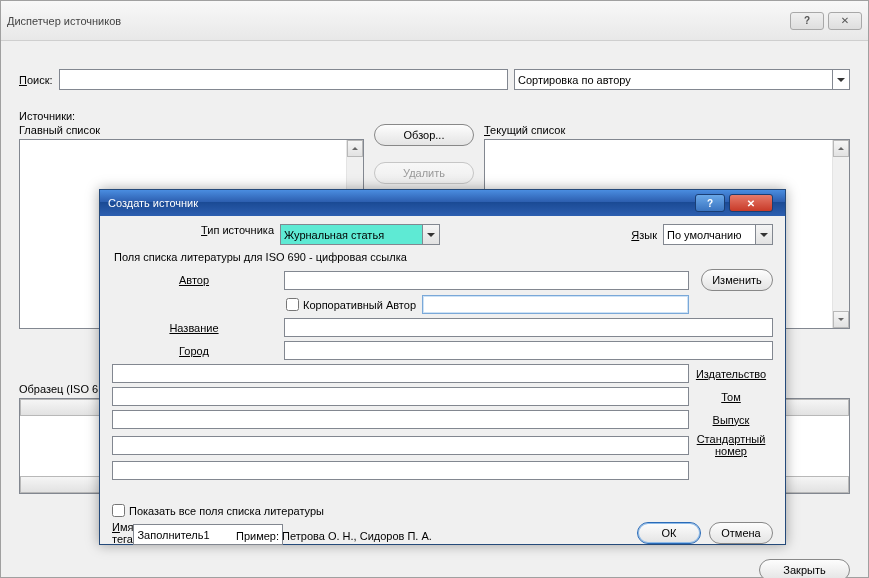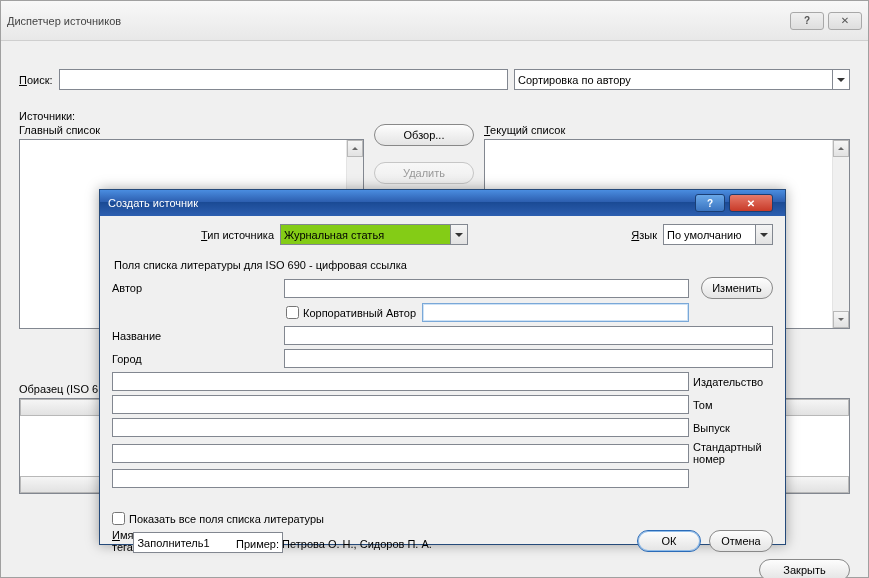--- a/index.html
+++ b/index.html
@@ -51,32 +51,32 @@
 .inner-dialog { position: absolute; left: 99px; top: 189px; width: 687px; height: 356px; border: 1px solid #254a7a; background: #f0f0f0; box-shadow: 0 0 12px rgba(0,0,0,0.35); }
 .inner-titlebar { height: 26px; background: linear-gradient(to bottom, #4a8de0, #2d5fb0 45%, #1a4a94 46%, #2d5fb0); display: flex; align-items: center; padding: 0 12px 0 8px; color: #fff; }
 .inner-titlebar .title { flex: 1; }
 .inner-title-btn { width: 30px; height: 18px; border: 1px solid #1a3e74; border-radius: 3px; margin-left: 4px; display: flex; align-items: center; justify-content: center; font-size: 10px; }
 .inner-title-btn.help { background: linear-gradient(to bottom, #6aa8e8, #3a74c0); color: #fff; }
 .inner-title-btn.help::after { content: '?'; font-weight: bold; }
 .inner-title-btn.close { background: linear-gradient(to bottom, #e67a6a, #c83a28); color: #fff; width: 44px; }
 .inner-title-btn.close::after { content: '✕'; font-weight: bold; }
 
 .inner-body { padding: 8px 12px; }
-.type-row { display: flex; align-items: center; margin-bottom: 14px; }
+.type-row { display: flex; margin-bottom: 6px; }
 .type-row .type-label { width: 168px; text-align: right; padding-right: 6px; }
-.type-select { width: 188px; height: 21px; border: 1px solid #828790; background: #84cc16; display: flex; align-items: center; padding: 0 3px; position: relative; }
+.type-select { width: 160px; height: 21px; border: 1px solid #828790; background: #5eead4; display: flex; align-items: center; padding: 0 3px; position: relative; }
 .type-select .dd-btn { position: absolute; right: 0; top: 0; width: 17px; height: 100%; border-left: 1px solid #828790; background: linear-gradient(to bottom, #f5f5f5, #e2e2e2); display: flex; align-items: center; justify-content: center; }
 .lang-block { margin-left: auto; display: flex; align-items: center; }
 .lang-block .lang-label { margin-right: 6px; }
 .lang-select { width: 110px; height: 21px; border: 1px solid #828790; background: #fff; display: flex; align-items: center; padding: 0 3px; position: relative; }
 .lang-select .dd-btn { position: absolute; right: 0; top: 0; width: 17px; height: 100%; border-left: 1px solid #828790; background: linear-gradient(to bottom, #f5f5f5, #e2e2e2); display: flex; align-items: center; justify-content: center; }
 
 .fields-title { margin: 2px 0 6px 2px; }
 .form-grid { display: grid; grid-template-columns: 168px 1fr 80px; column-gap: 4px; row-gap: 4px; align-items: center; }
-.form-grid .fl { text-align: left; padding-right: 4px; }
+.form-grid .fl { text-align: center; padding-right: 4px; text-decoration: underline; }
 .txt-input { height: 19px; border: 1px solid #828790; background: #fff; padding: 0 3px; width: 100%; }
 .txt-input.highlight { border: 1px solid #7aa8d8; box-shadow: 0 0 0 1px #cde2f6 inset; }
 .edit-btn-cell { display: flex; justify-content: flex-end; }
 .corp-row { display: flex; align-items: center; padding-left: 2px; }
 .corp-row input[type=checkbox] { margin-right: 4px; }
 .corp-row .corp-input { margin-left: 6px; flex: 1; }
 
 .show-all-row { display: flex; align-items: center; margin-top: 24px; }
 .show-all-row input[type=checkbox] { margin-right: 4px; }
 

